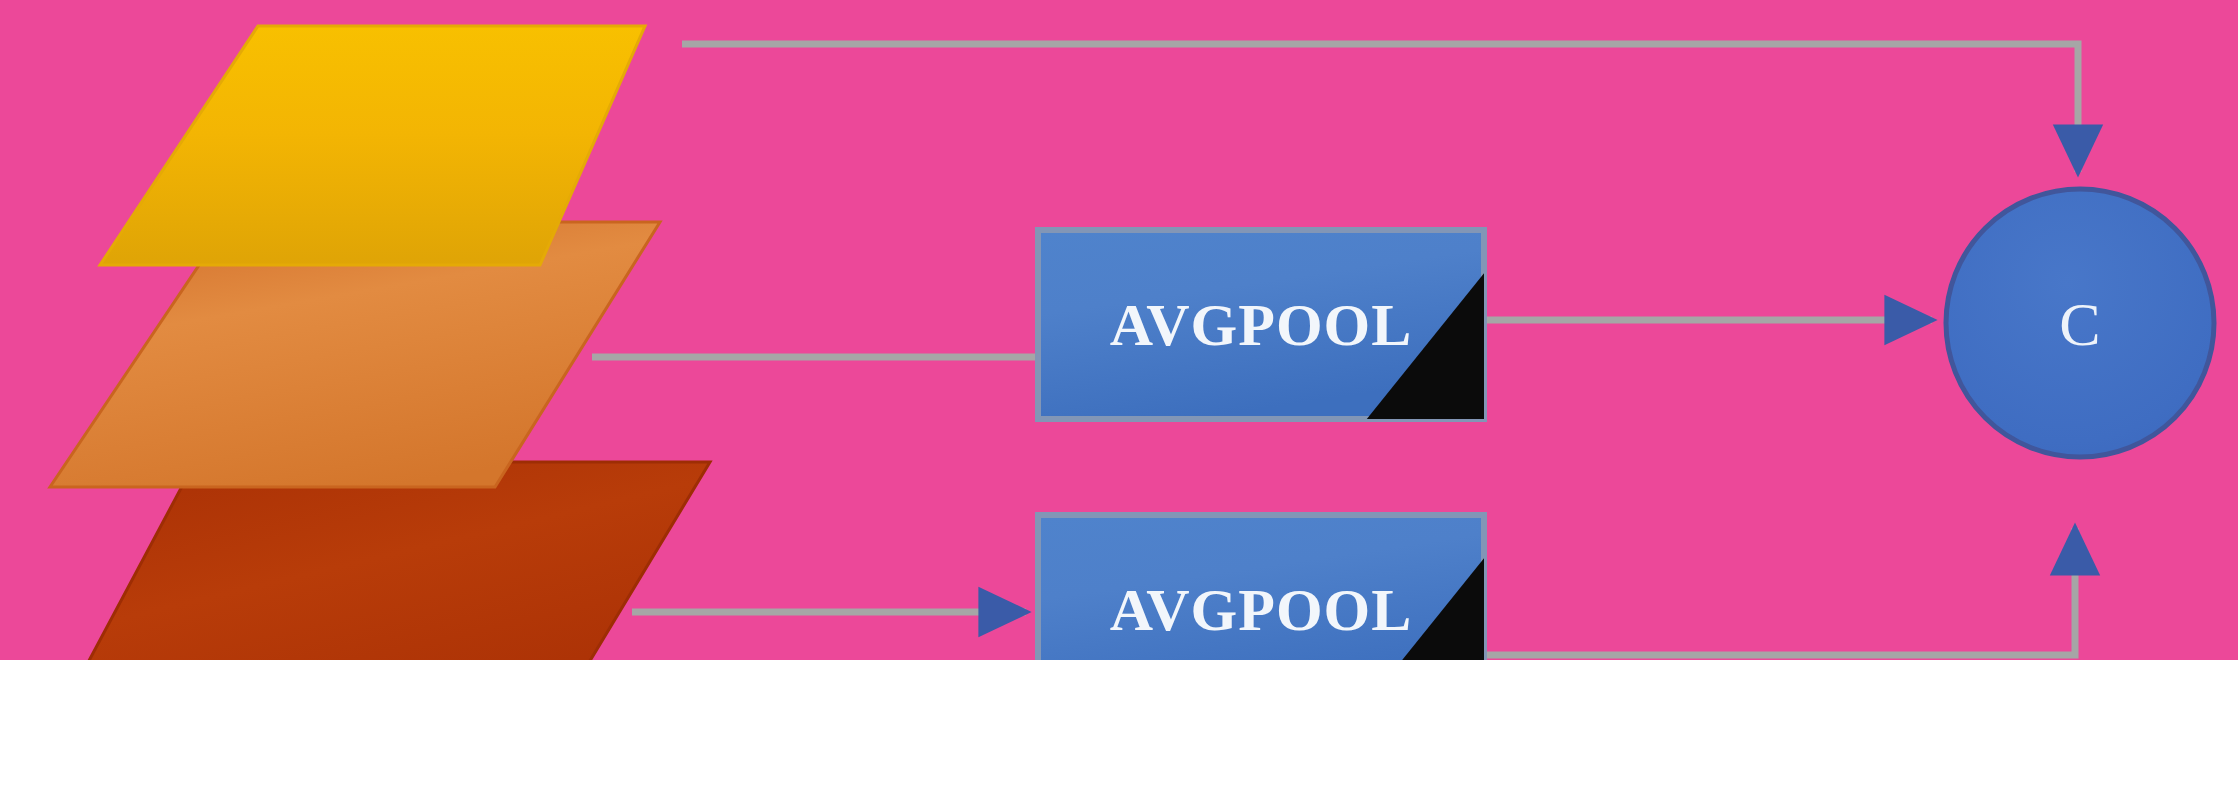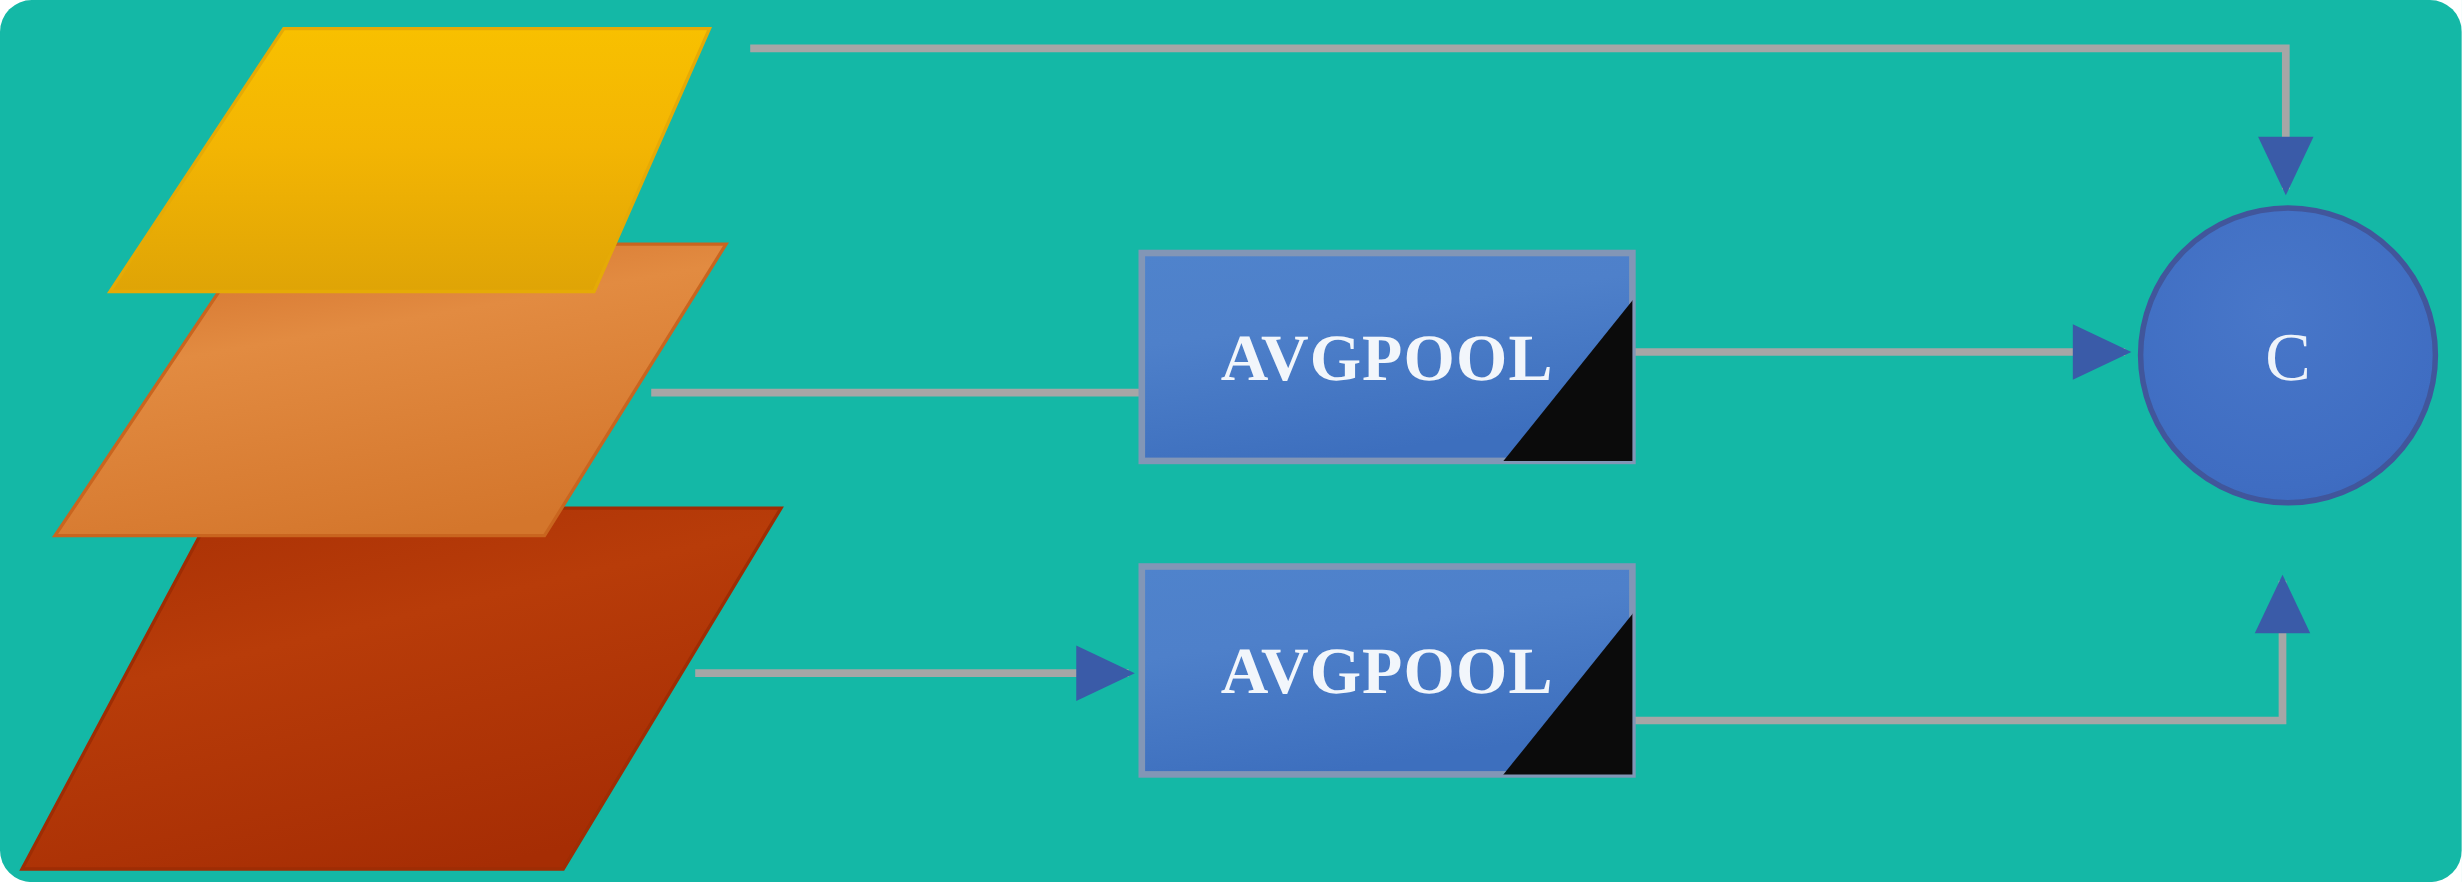--- a/index.html
+++ b/index.html
@@ -6,24 +6,23 @@
     margin: 0;
     padding: 0;
     background: #ffffff;
   }
   body {
     font-family: "Liberation Serif", serif;
   }
   #stage {
     position: relative;
     width: 2238px;
-    height: 802px;
-    background: #14b8a6;
+    height: 660px;
+    background: #ec4899;
     overflow: hidden;
-    border-radius: 29px;
   }
   #diagram-svg {
     position: absolute;
     left: 0;
     top: 0;
     width: 2238px;
     height: 802px;
   }
   .pool-label {
     font-family: "Liberation Serif", serif;

